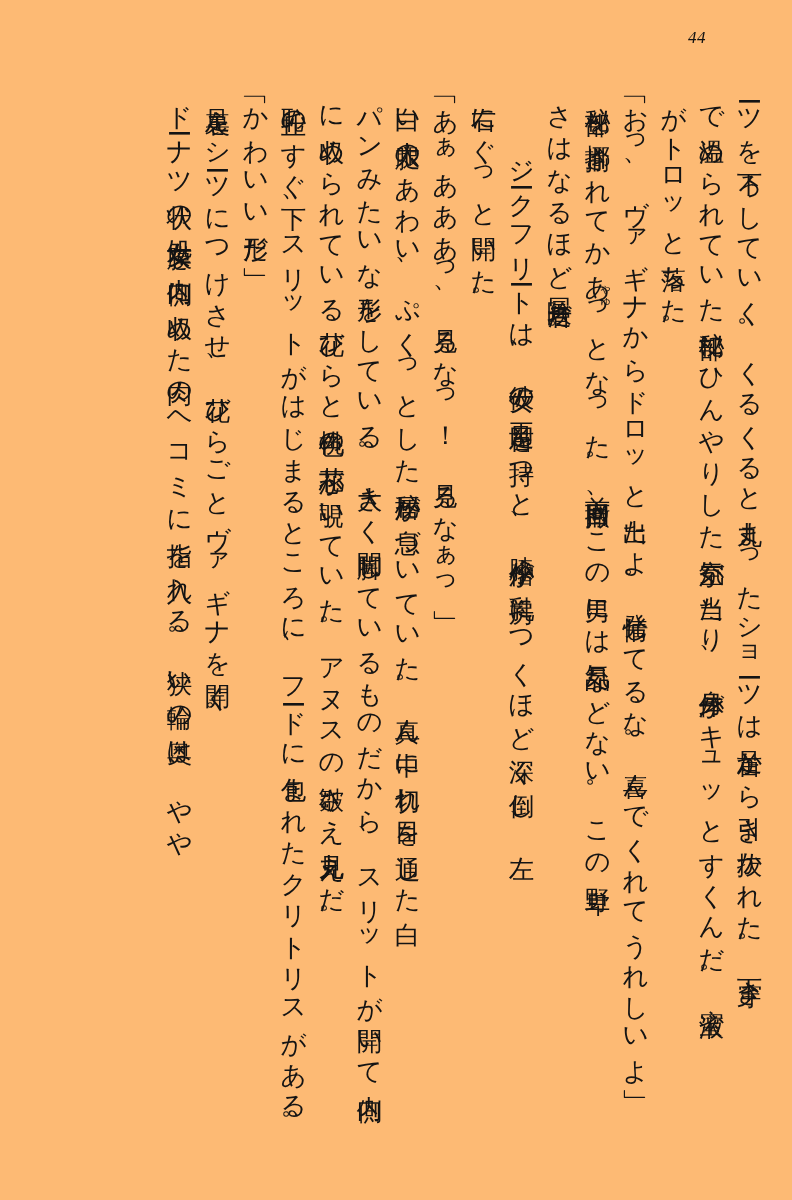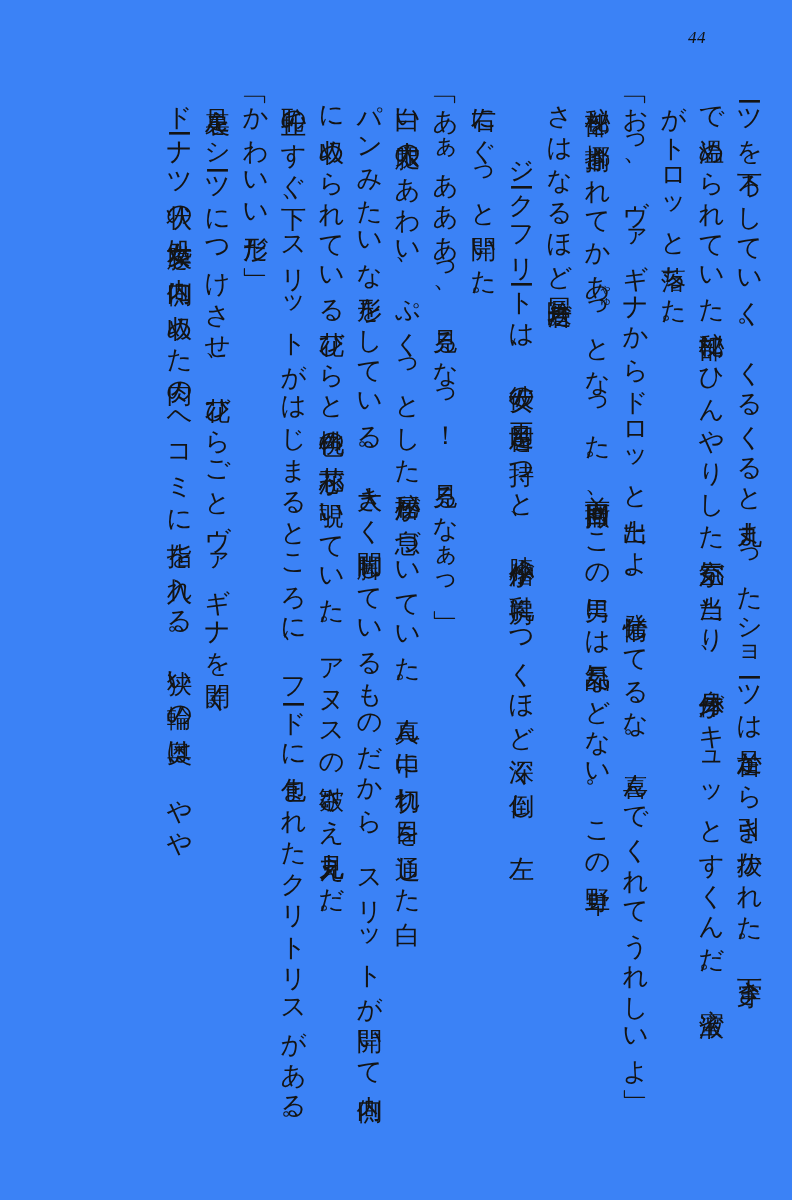--- a/index.html
+++ b/index.html
@@ -4,21 +4,21 @@
 <style>
   html, body {
     margin: 0;
     padding: 0;
     background: #ffffff;
   }
   .page {
     position: relative;
     width: 792px;
     height: 1200px;
-    background: #3b82f6;
+    background: #fdba74;
     overflow: hidden;
     font-family: "Liberation Serif", "DejaVu Serif", serif;
     color: #111111;
   }
   .page-number {
     position: absolute;
     top: 28px;
     right: 86px;
     font-size: 17px;
     font-style: italic;

